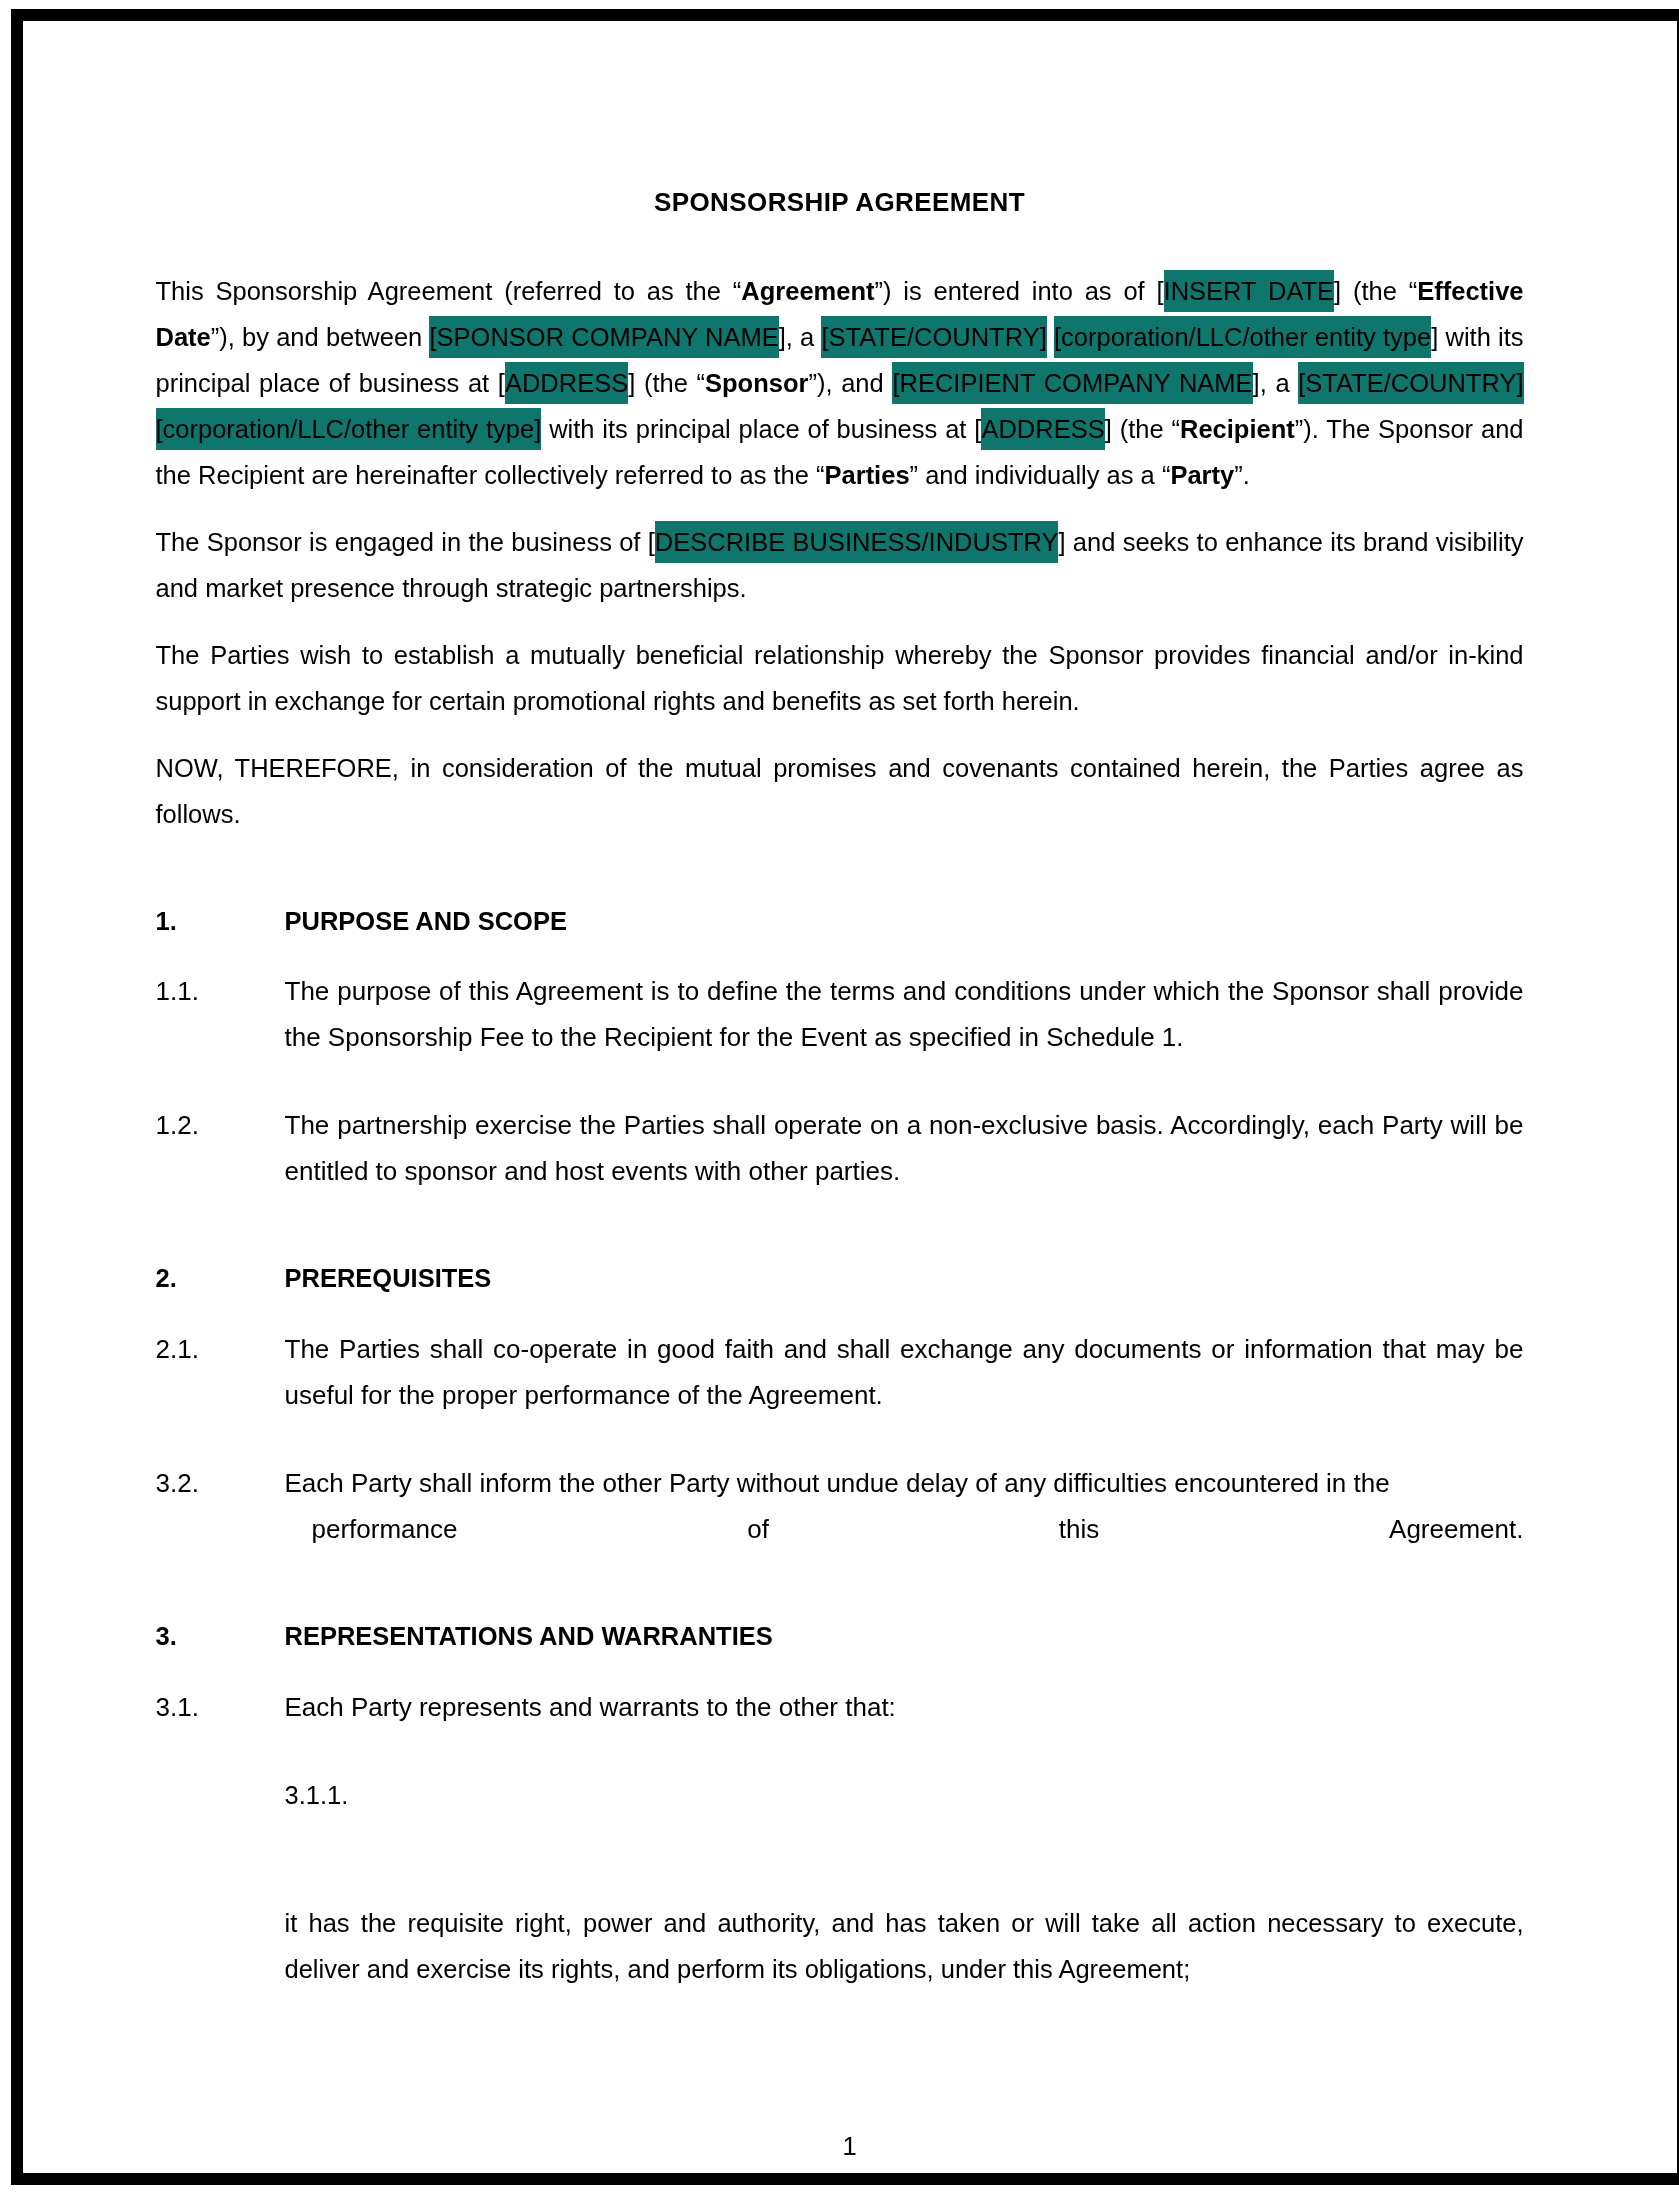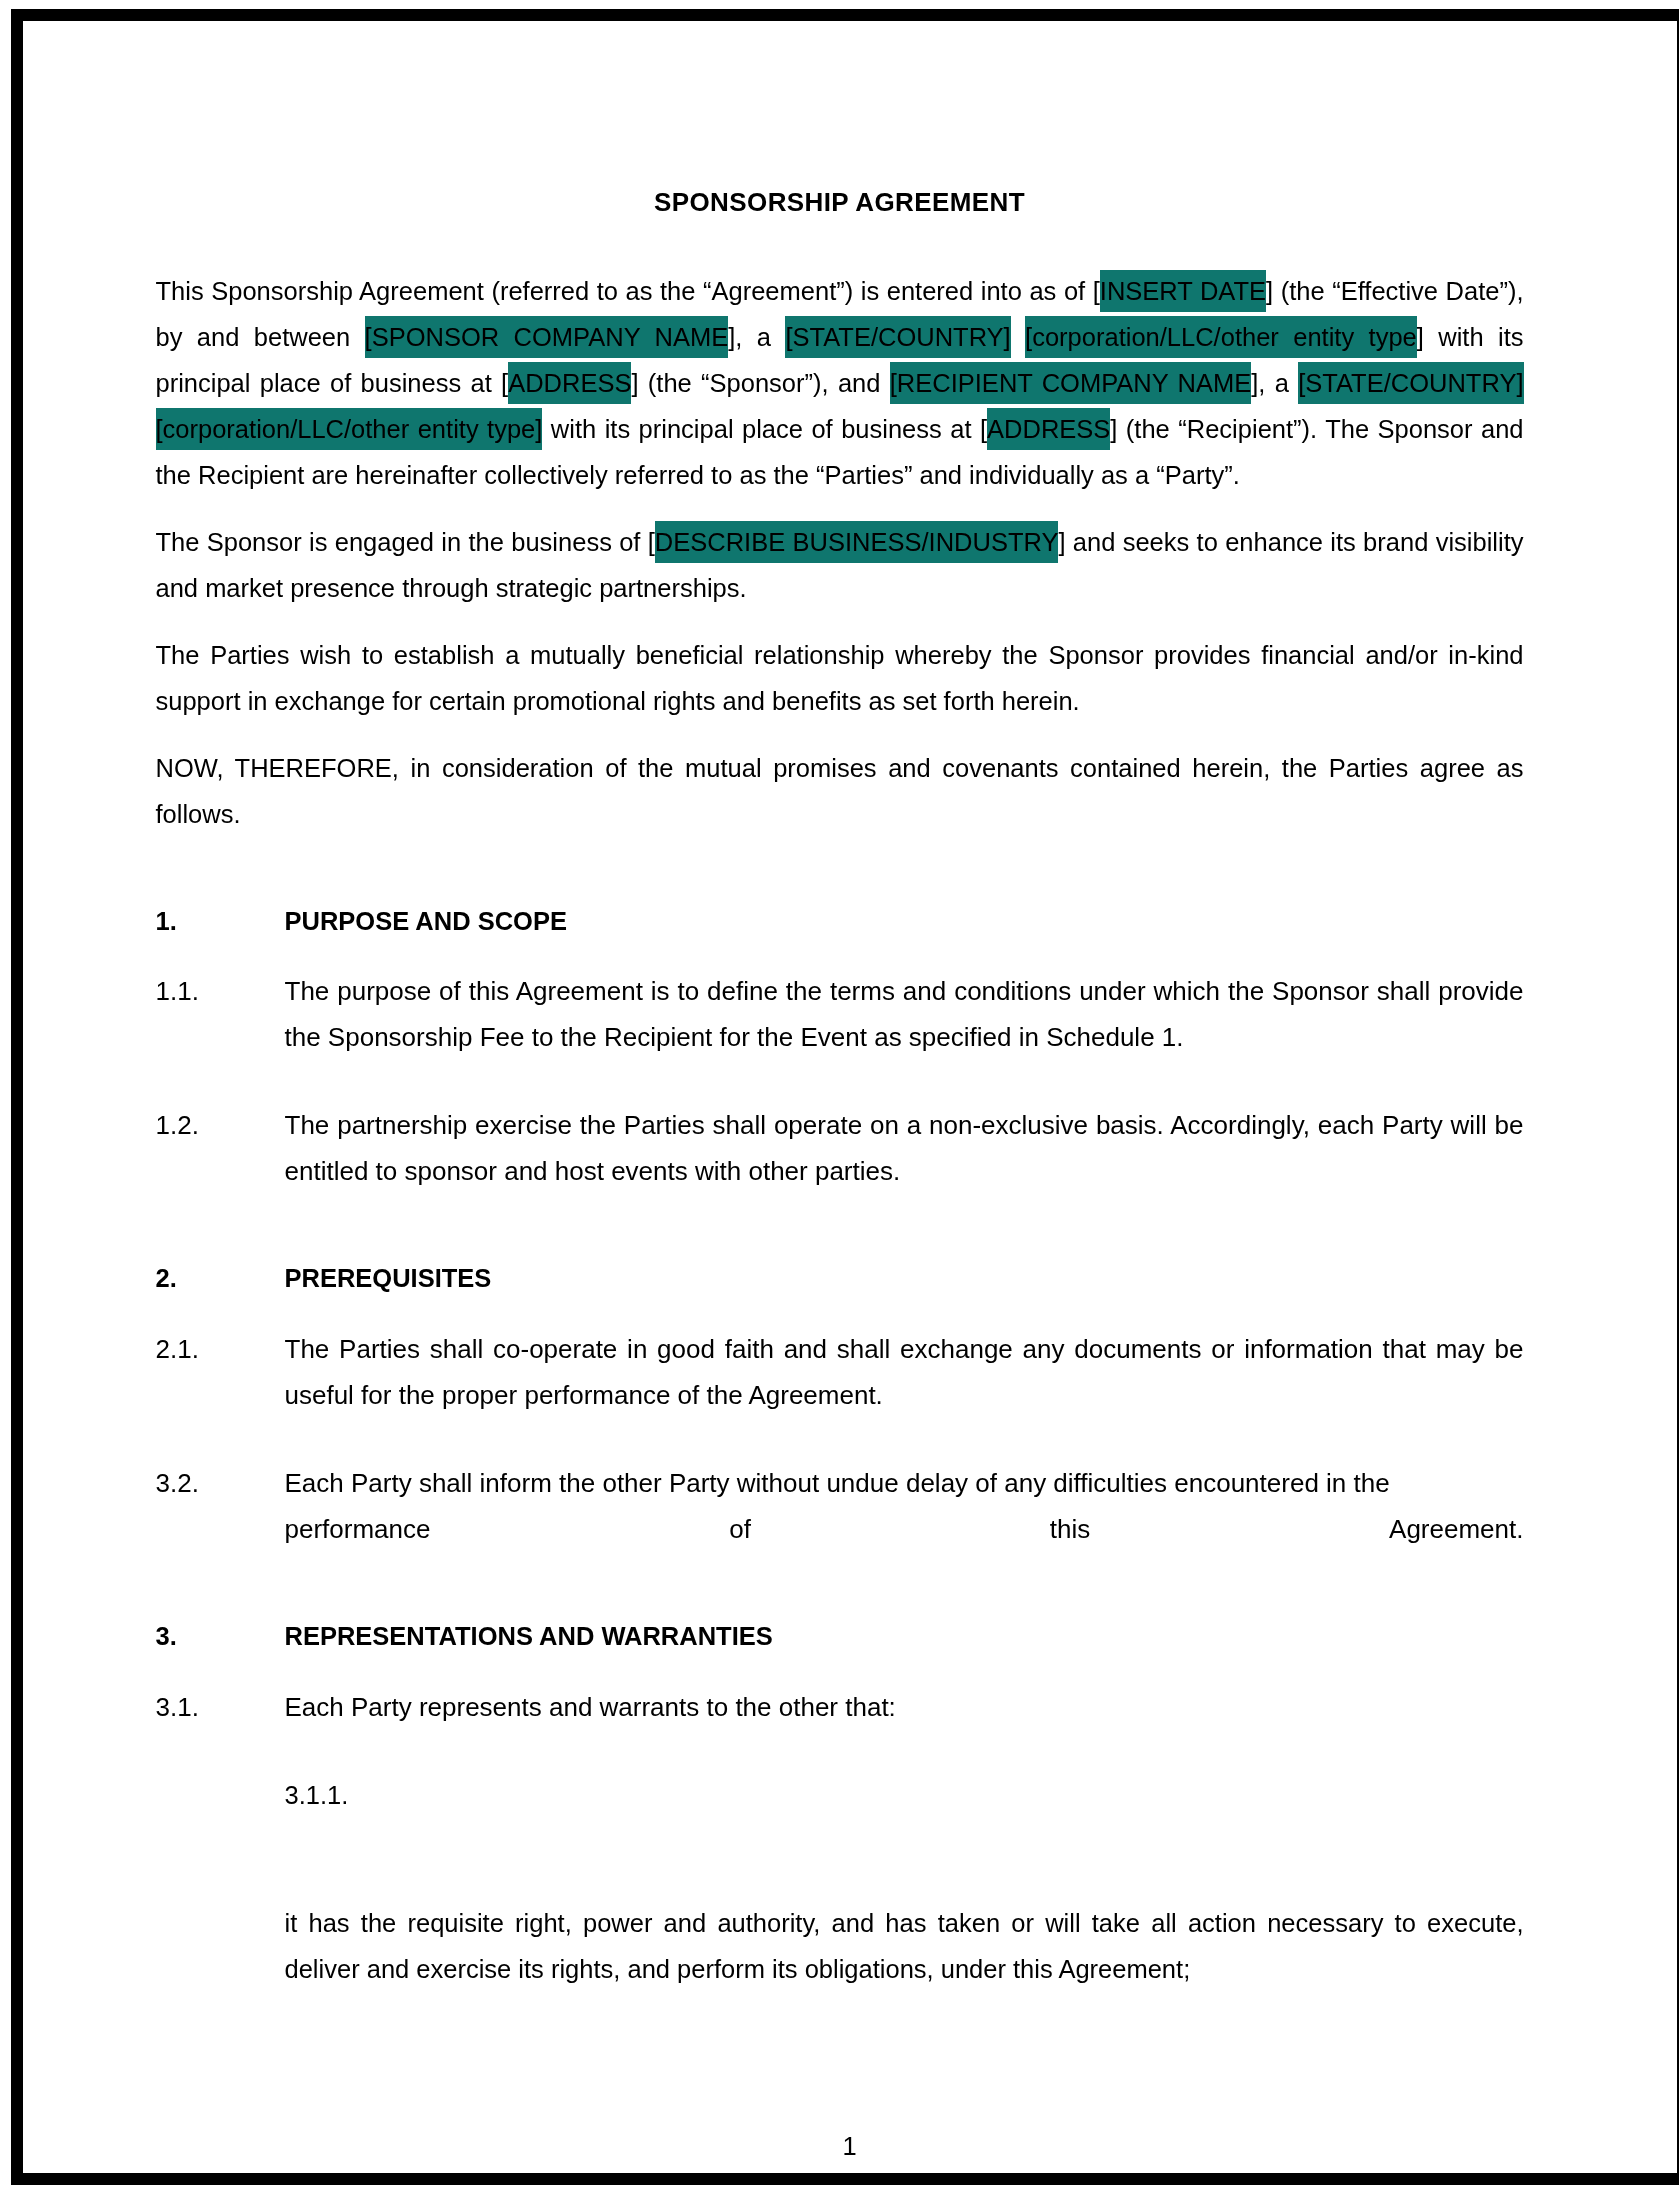--- a/index.html
+++ b/index.html
@@ -63,24 +63,25 @@
     margin-left:129px;
     margin-top:39px;
     flex-direction:column;
   }
   .subitem .num{flex:0 0 128px;}
   .subitem .body{flex:1;text-align:justify;}
   .hl{
     background:#0f766e;
     padding:7px 0;
   }
-  .b{font-weight:normal;}
+  .b{font-weight:bold;}
   .spread{
     display:flex;
     justify-content:space-between;
+    margin-left:27px;
   }
   .page-number{
     position:absolute;
     top:2102px;
     left:0;right:0;
     text-align:center;
     font-size:25.5px;
     line-height:46px;
   }
 </style>

